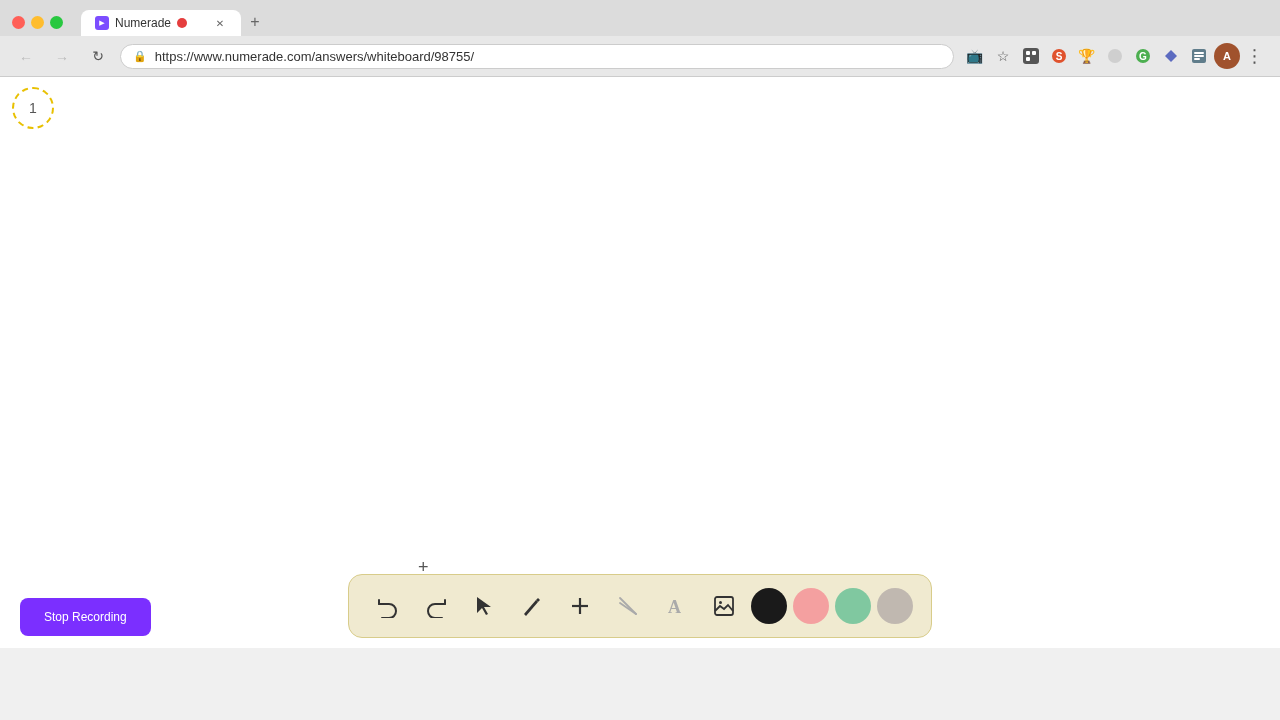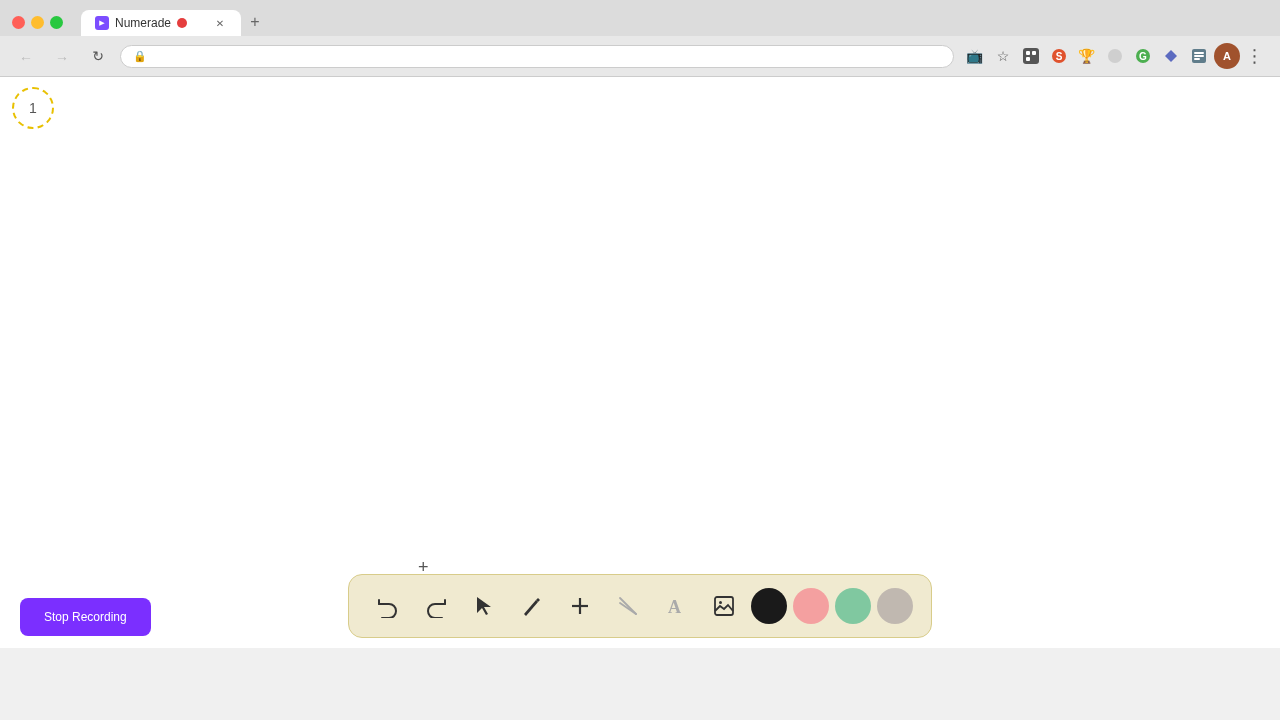--- a/index.html
+++ b/index.html
@@ -315,20 +315,21 @@
     </div>
     <div class="nav-btn disabled">
       <span>→</span>
     </div>
     <div class="nav-btn">
       <span>↻</span>
     </div>
 
     <div class="address-bar">
       <span class="lock-icon">🔒</span>
+      <span class="address-text">https://www.numerade.com/answers/whiteboard/98755/</span>
     </div>
 
     <div class="ext-icons">
       <div class="ext-icon">📺</div>
       <div class="ext-icon">☆</div>
       <div class="ext-icon">
         <svg width="16" height="16" viewBox="0 0 16 16" fill="none">
           <rect width="16" height="16" rx="3" fill="#555"></rect>
           <rect x="3" y="3" width="4" height="4" rx="1" fill="white"></rect>
           <rect x="9" y="3" width="4" height="4" rx="1" fill="white"></rect>

